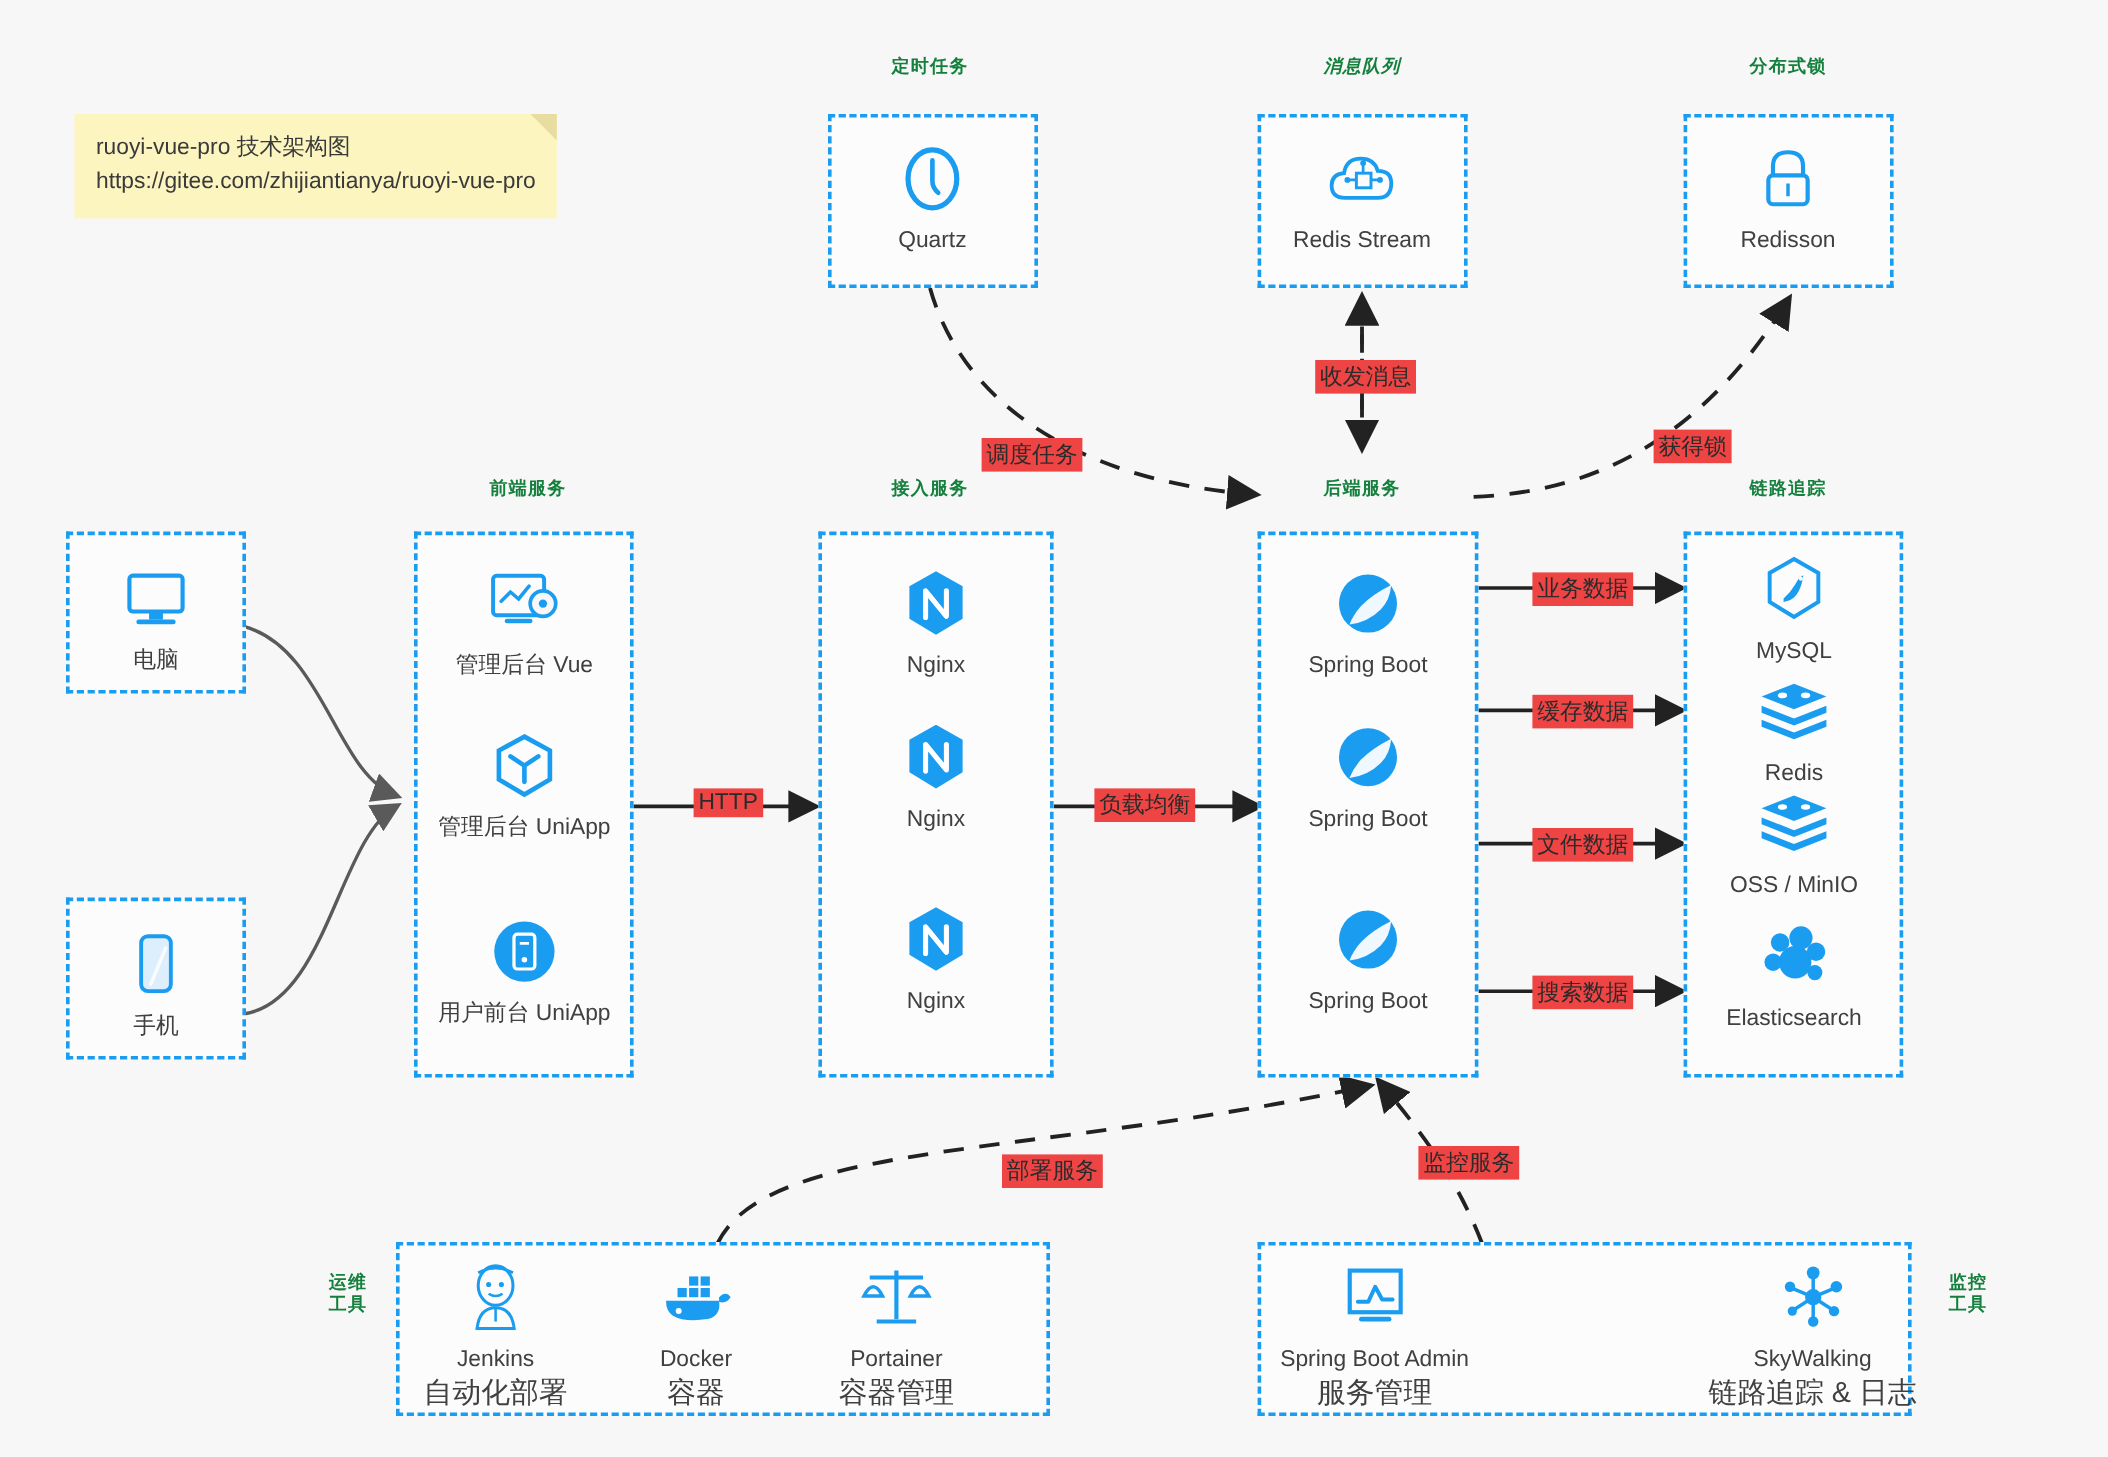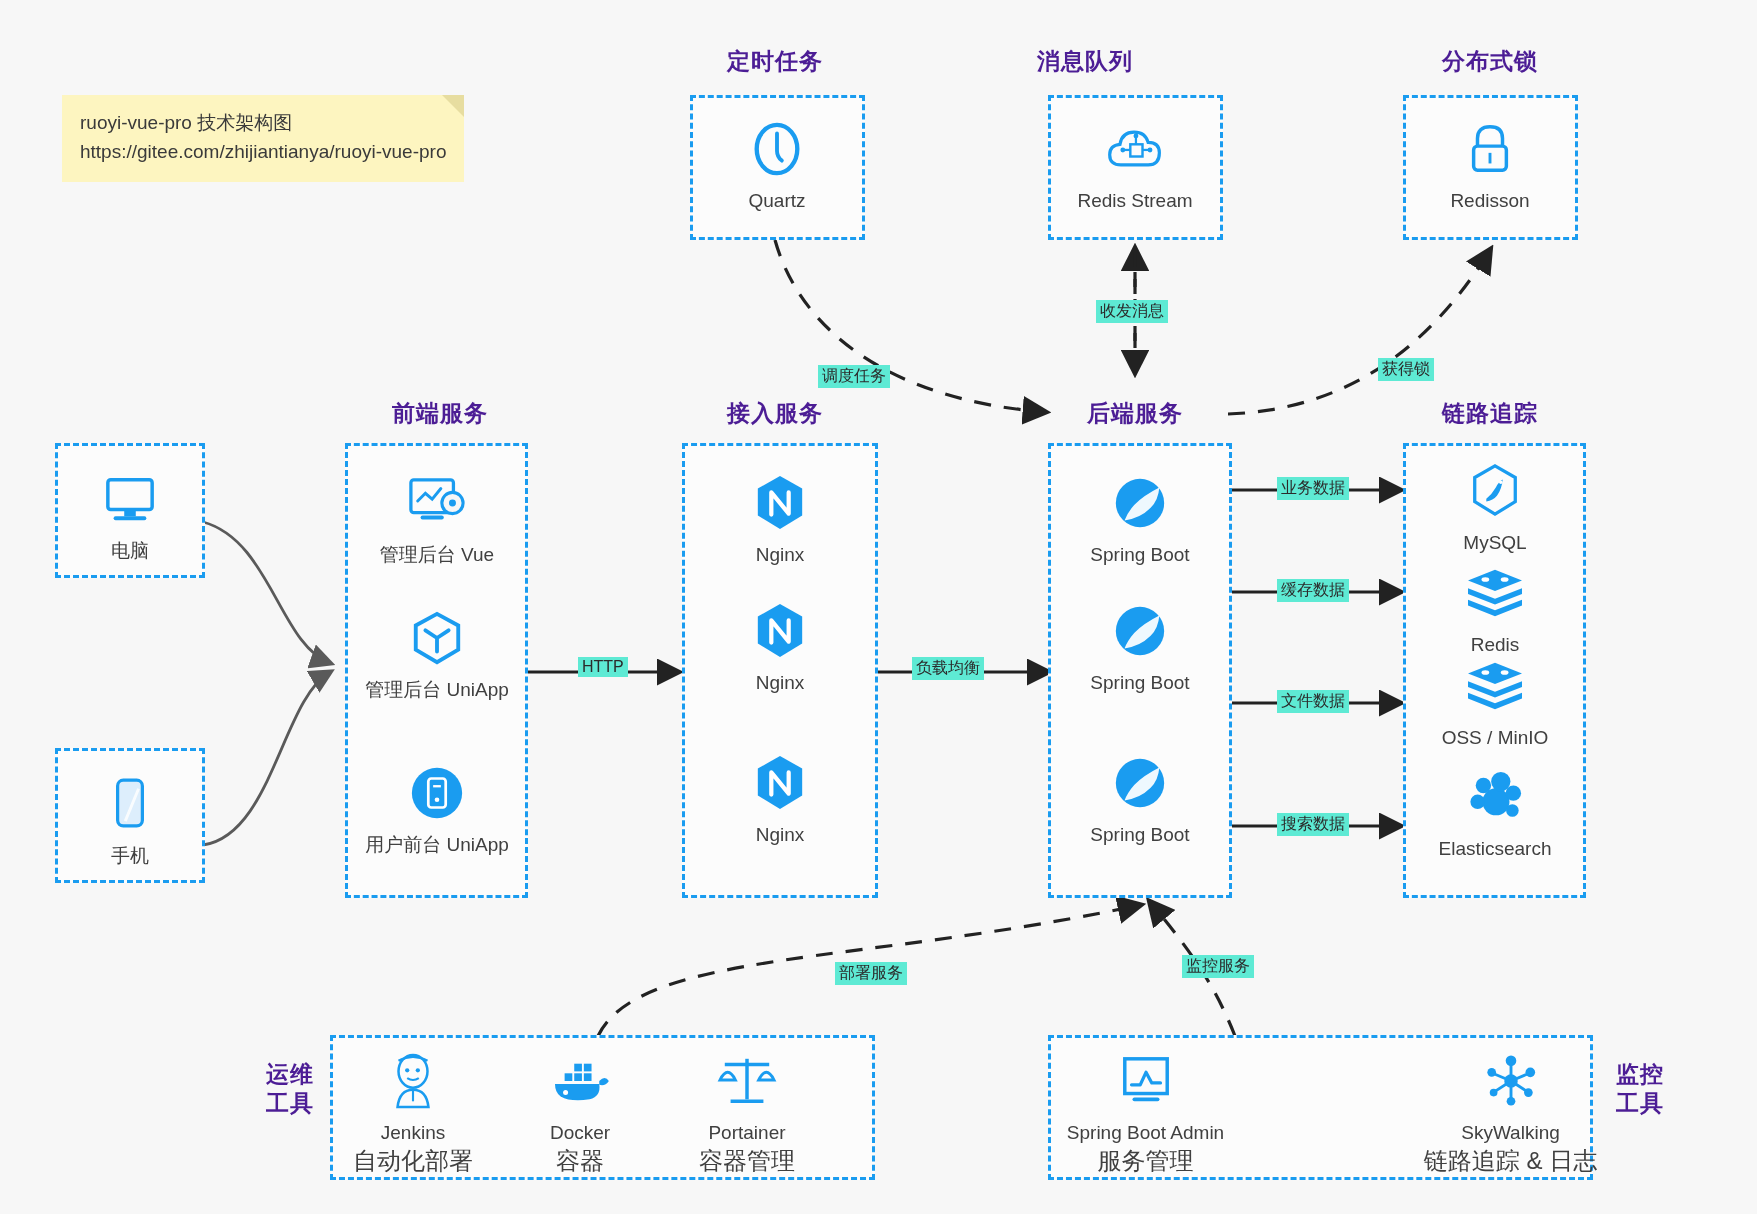--- a/index.html
+++ b/index.html
@@ -26,39 +26,39 @@
 
   
   .gbox{
     position:absolute;
     border:3px dashed #1a9cf0;
     background:#fcfcfc;
     box-sizing:border-box;
   }
   .glabel{
     position:absolute;
-    color:#4c1d95;font-weight:bold;font-size:23px;
+    color:#15803d;font-weight:bold;font-size:15px;
     text-align:center;white-space:nowrap;
     letter-spacing:1px;
   }
   .glabel.two-line{line-height:1.25;}
 
   
   .node{position:absolute;text-align:center;width:170px;}
   .node .ic{height:62px;display:flex;align-items:center;justify-content:center;}
   .node .cap{
     margin-top:8px;font-size:19px;color:#404040;
     line-height:1.32;white-space:nowrap;
   }
   .node .cap2{font-size:24px;color:#404040;line-height:1.32;white-space:nowrap;}
 
   
   .elabel{
-    position:absolute;font-size:16px;color:#2b2b2b;
-    background:#5eead4;padding:1px 4px;white-space:nowrap;
+    position:absolute;font-size:19px;color:#2b2b2b;
+    background:#ef4444;padding:1px 4px;white-space:nowrap;
   }
   svg.layer{position:absolute;left:0;top:0;width:1757px;height:1214px;pointer-events:none;}
 </style>
 </head>
 <body>
 
 <div id="stage">
 
   <svg class="layer" viewBox="0 0 1757 1214">
     <defs>
@@ -108,21 +108,21 @@
   <div class="node" style="left:692px;top:118px;">
     <div class="ic">
       <svg width="58" height="58" viewBox="0 0 60 60">
         <ellipse cx="30" cy="30" rx="21" ry="25" fill="none" stroke="#1a9cf0" stroke-width="4.5"></ellipse>
         <path d="M30 14 L30 32 Q30 38 35 42" fill="none" stroke="#1a9cf0" stroke-width="4" stroke-linecap="round"></path>
       </svg>
     </div>
     <div class="cap">Quartz</div>
   </div>
 
-  <div class="glabel" style="left:1000px;top:46px;width:170px;">消息队列</div>
+  <div class="glabel" style="left:1050px;top:46px;width:170px;font-style:italic;">消息队列</div>
   <div class="gbox" style="left:1048px;top:95px;width:175px;height:145px;"></div>
   <div class="node" style="left:1050px;top:118px;">
     <div class="ic">
       <svg width="60" height="52" viewBox="0 0 64 54">
         <path d="M17 44 Q5 44 5 33 Q5 23 16 22 Q18 9 31 9 Q43 9 46 20 Q58 20 58 31 Q58 44 46 44 Z" fill="none" stroke="#1a9cf0" stroke-width="3.4"></path>
         <rect x="27" y="22" width="13" height="13" fill="none" stroke="#1a9cf0" stroke-width="2.6"></rect>
         <line x1="20" y1="28" x2="27" y2="28" stroke="#1a9cf0" stroke-width="2.4"></line>
         <line x1="40" y1="28" x2="47" y2="28" stroke="#1a9cf0" stroke-width="2.4"></line>
         <line x1="33" y1="14" x2="33" y2="22" stroke="#1a9cf0" stroke-width="2.4"></line>
         <circle cx="19" cy="28" r="2.6" fill="#1a9cf0"></circle>

